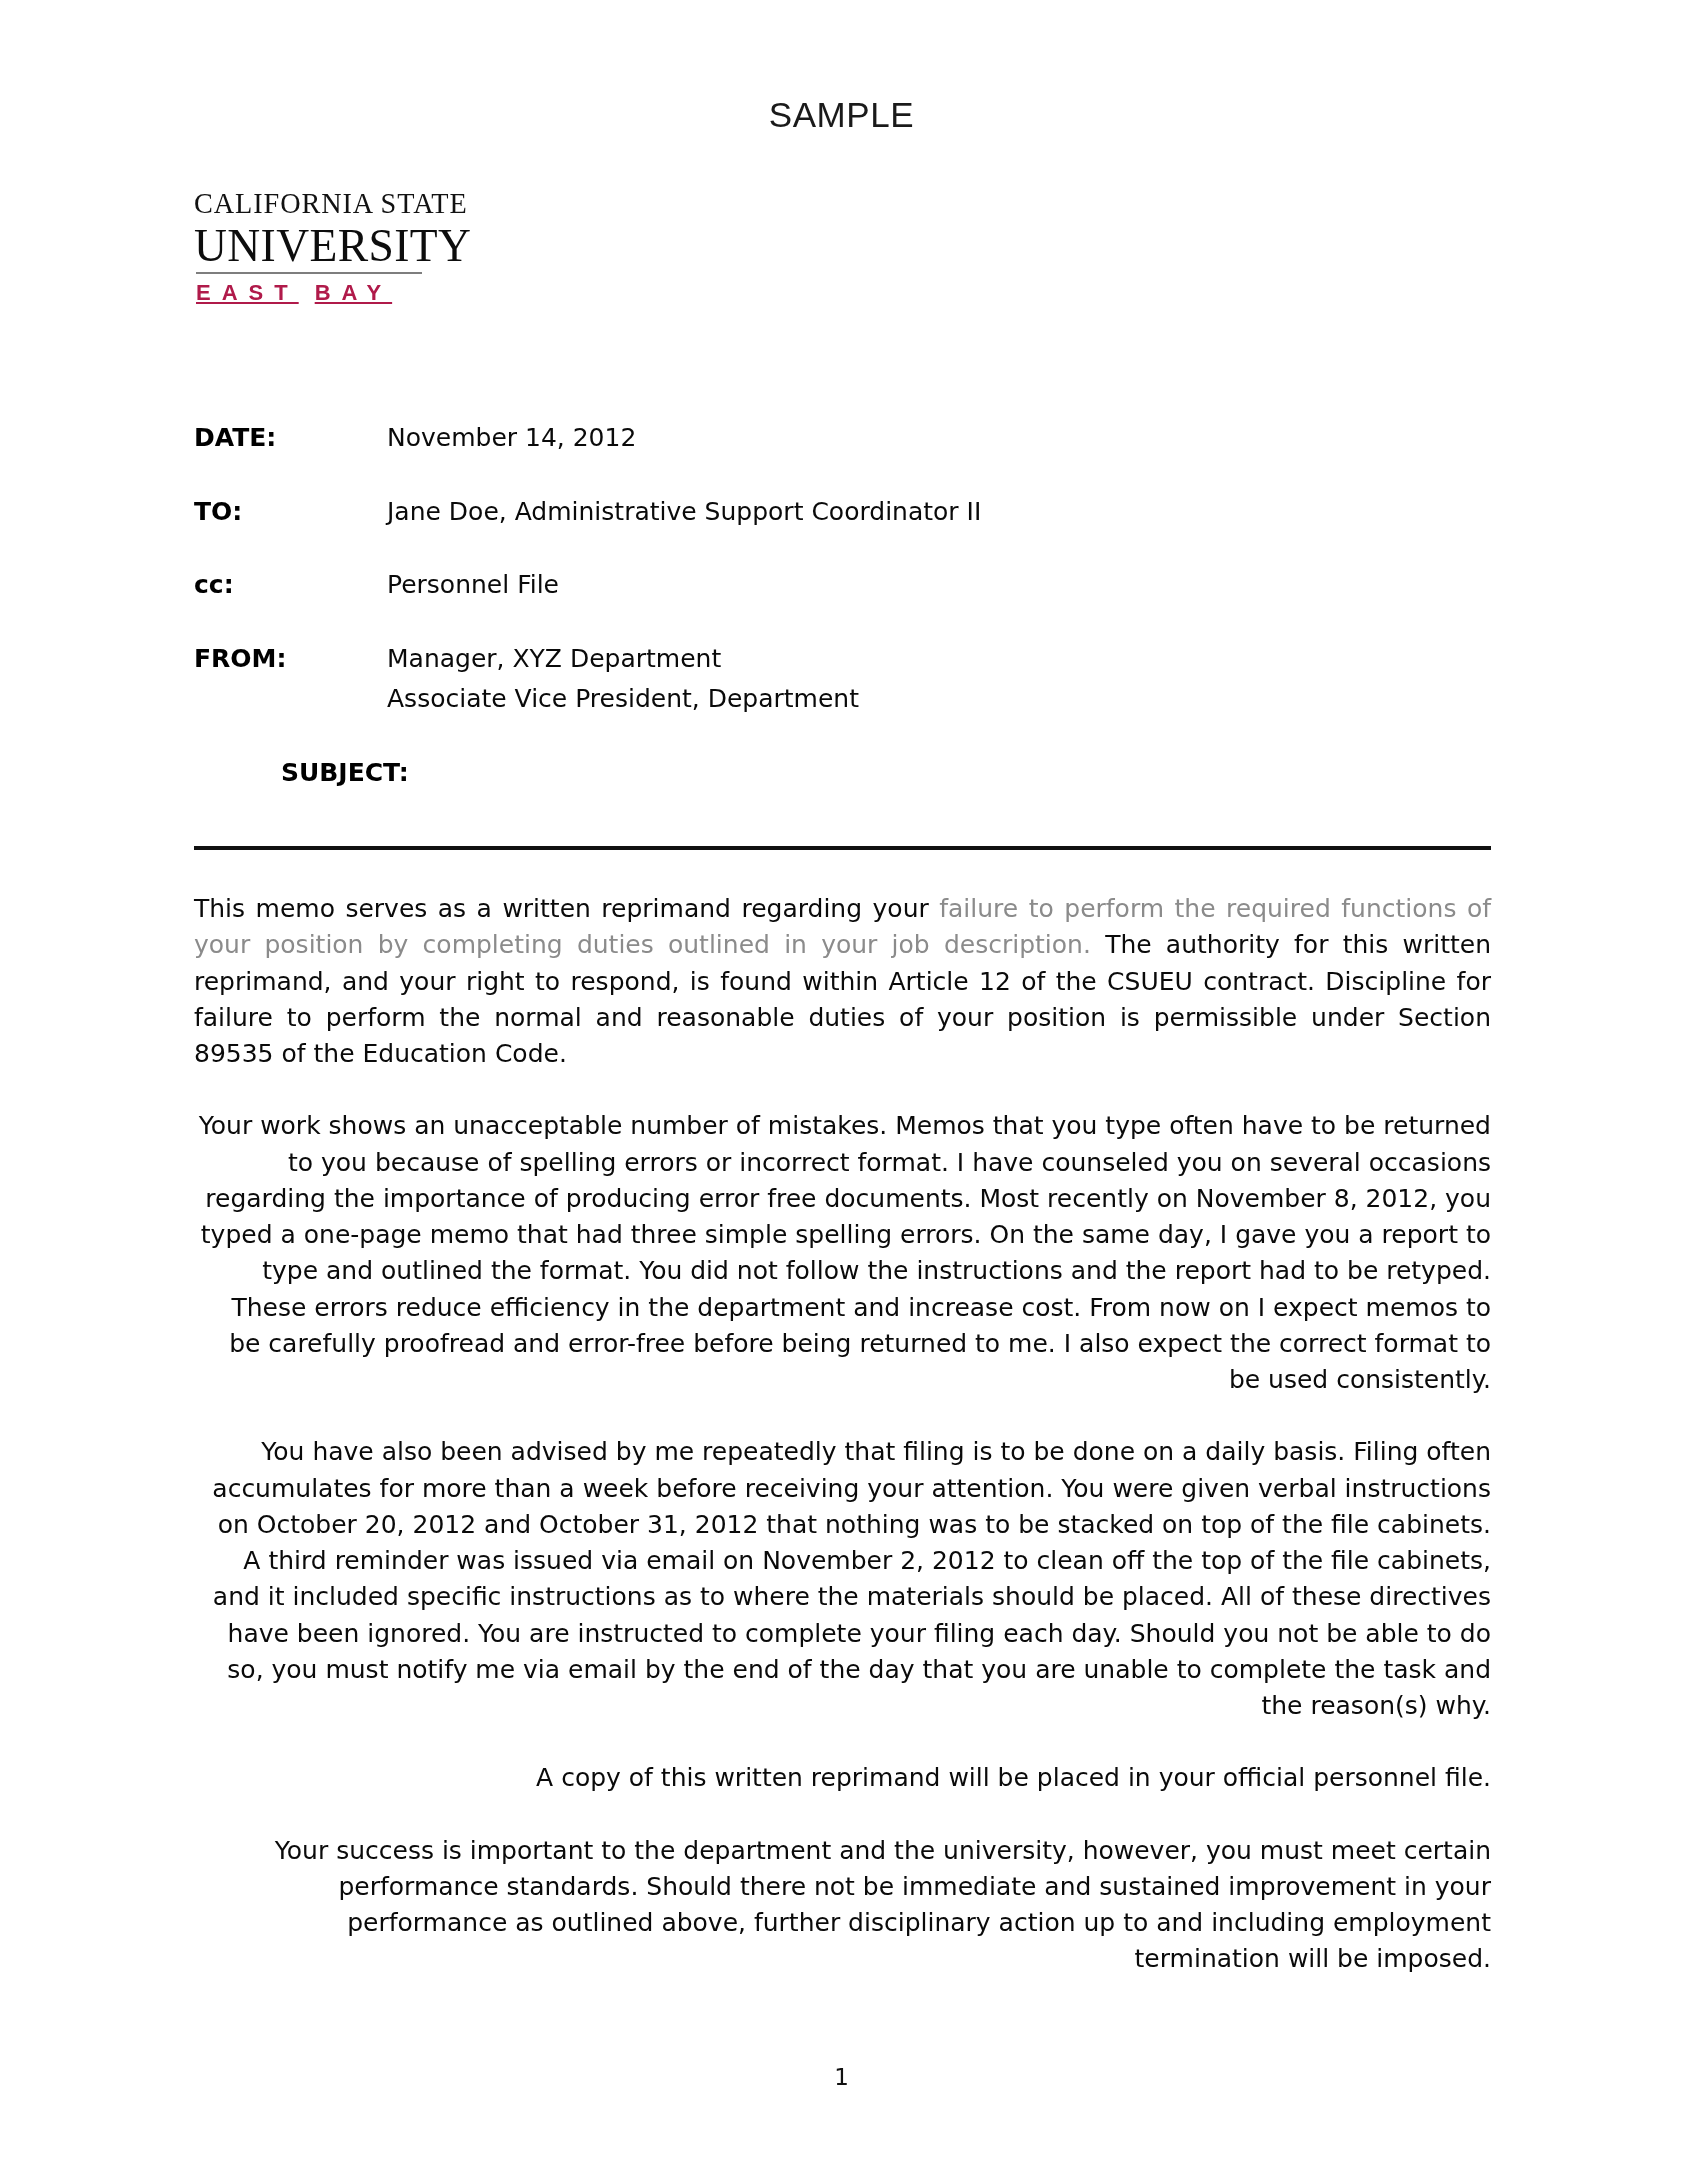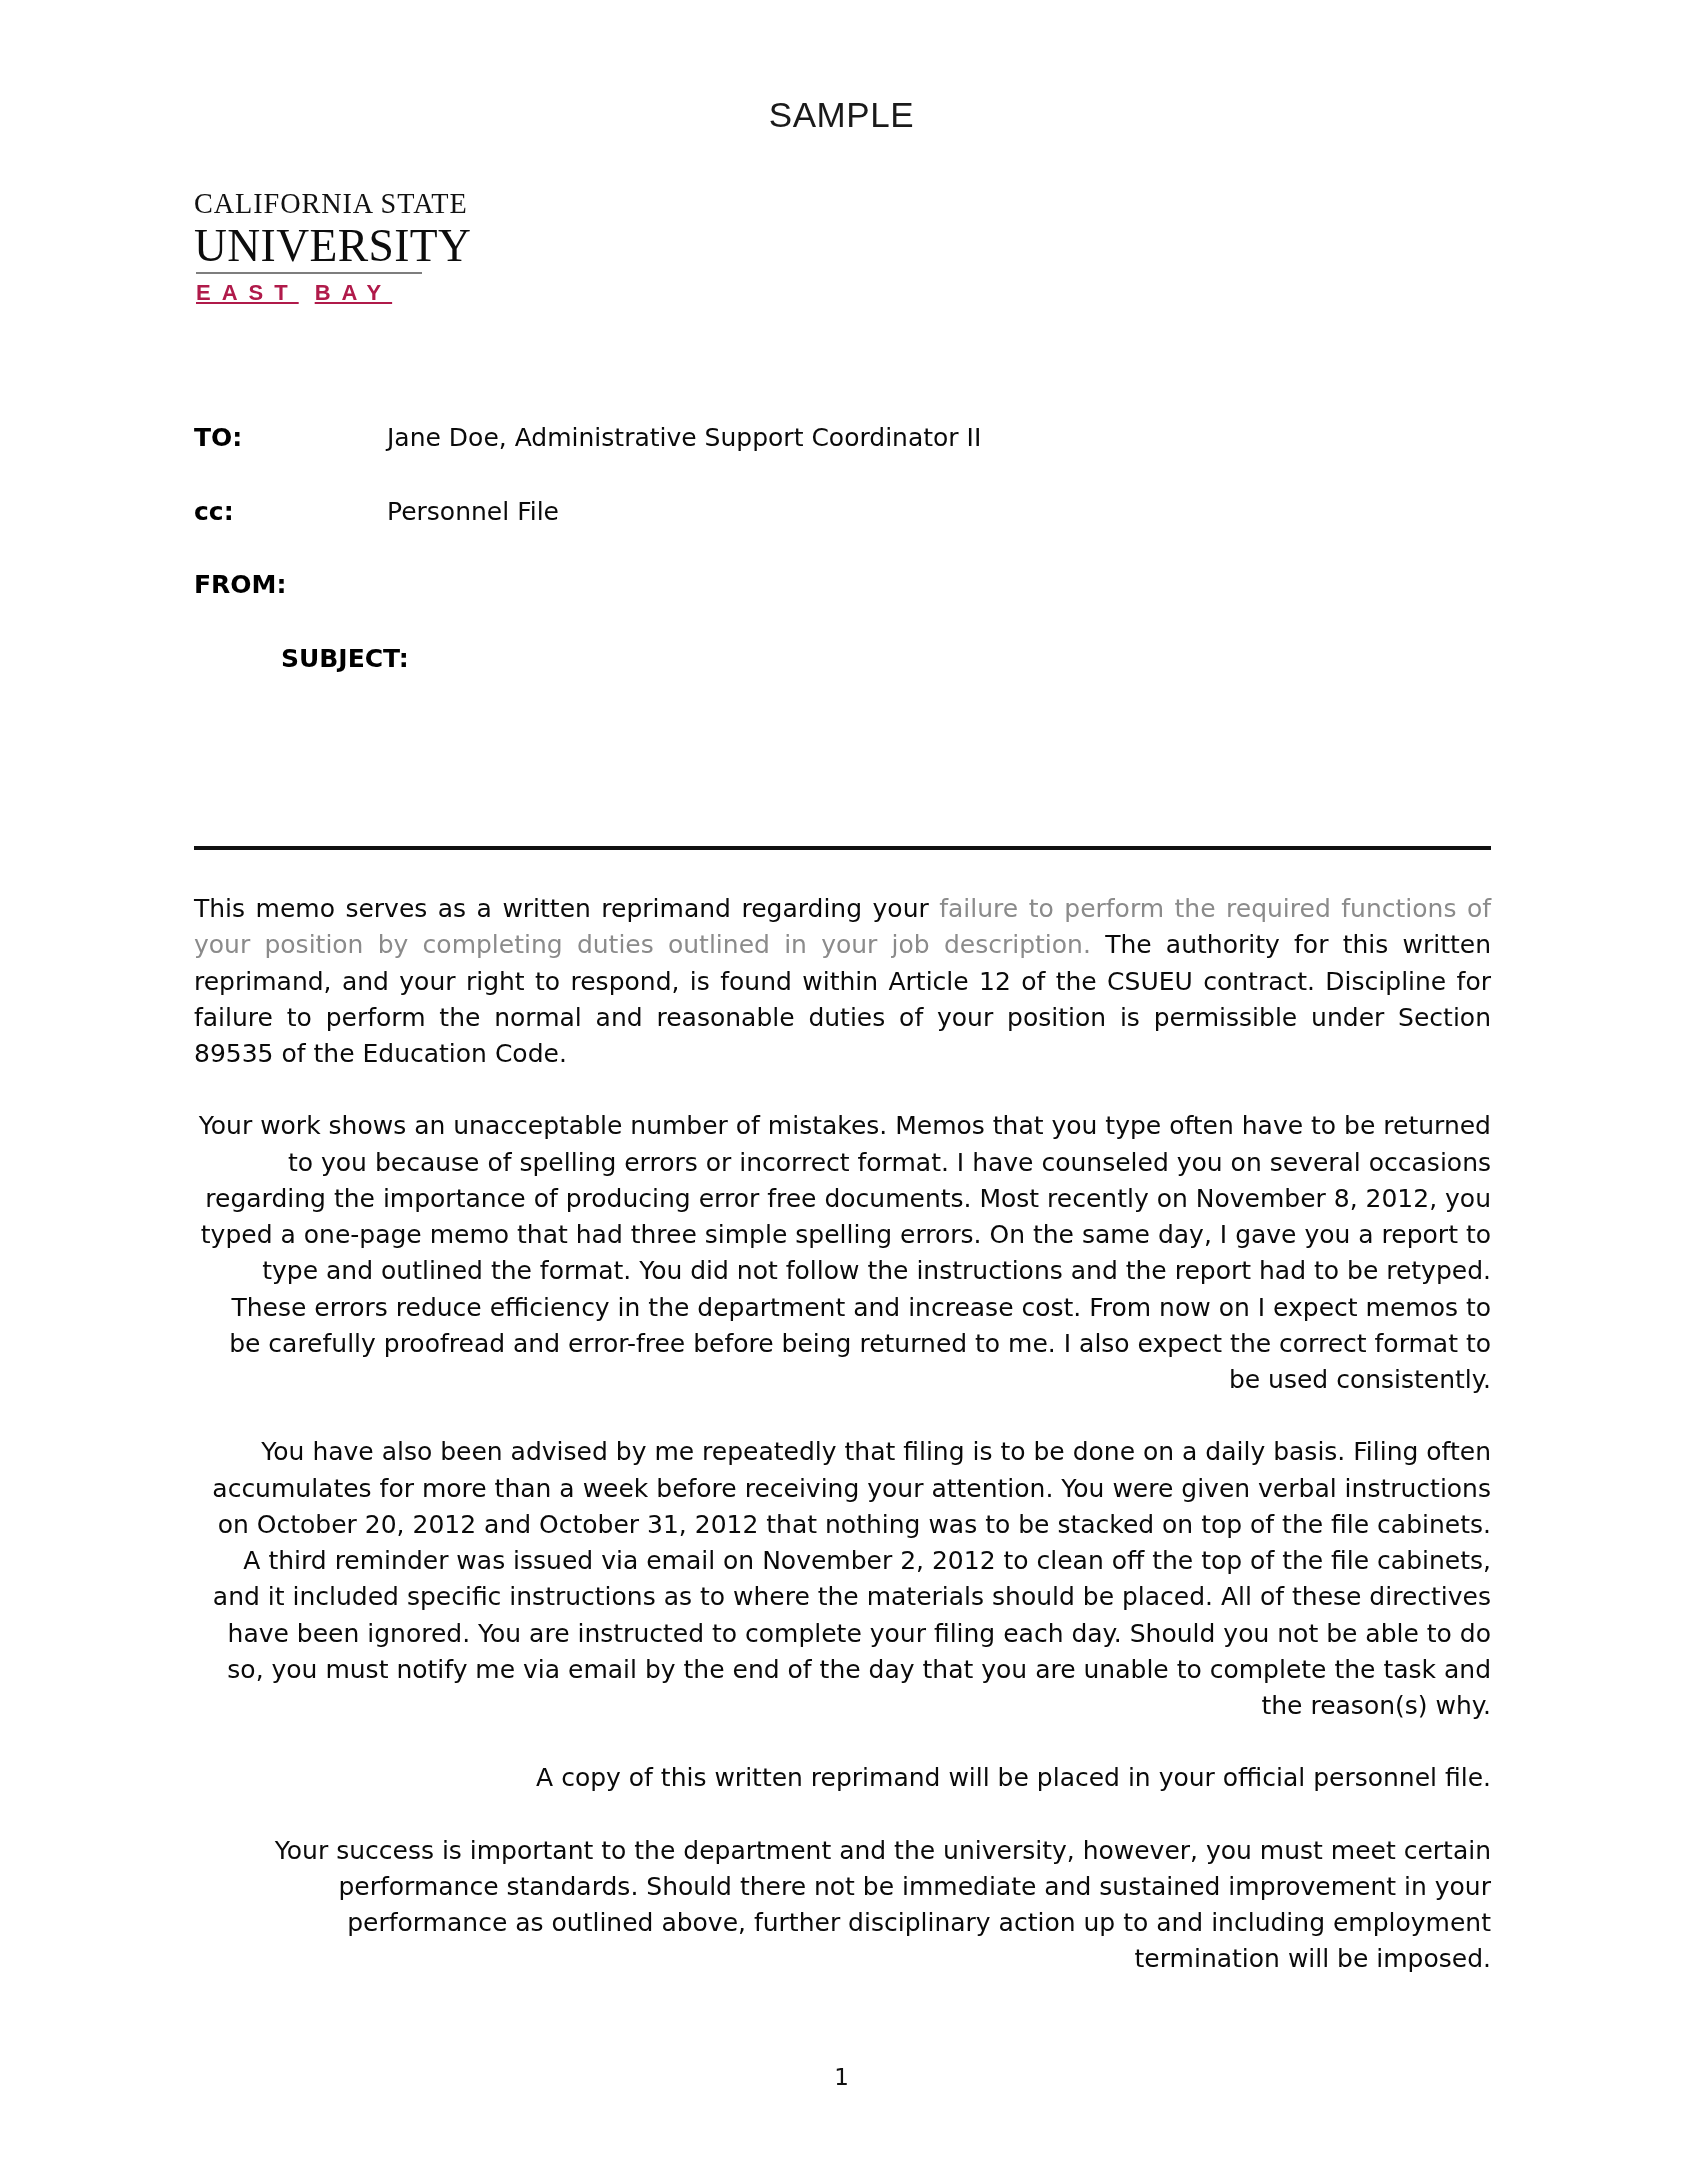--- a/index.html
+++ b/index.html
@@ -184,33 +184,41 @@
     <div class="logo-line1">CALIFORNIA STATE</div>
     <div class="logo-line2">UNIVERSITY</div>
     <div class="logo-rule" style="background: rgb(126, 126, 126);"></div>
     <div class="logo-line3">
       <span class="word ltr" style="color: rgb(176, 26, 74);">EAST</span><span class="word ltr" style="color: rgb(176, 26, 74);">BAY</span>
     </div>
   </div>
 
   <div class="memo-head">
 
+    <div class="memo-row">
+      <div class="memo-label">DATE:</div>
+      <div class="memo-value">November 14, 2012</div>
+    </div>
 
     <div class="memo-row">
       <div class="memo-label">TO:</div>
       <div class="memo-value">Jane Doe, Administrative Support Coordinator II</div>
     </div>
 
     <div class="memo-row">
       <div class="memo-label">cc:</div>
       <div class="memo-value">Personnel File</div>
     </div>
 
     <div class="memo-row">
       <div class="memo-label">FROM:</div>
+      <div class="memo-value">
+        <span>Manager, XYZ Department</span>
+        <span class="second-line">Associate Vice President, Department</span>
+      </div>
     </div>
 
     <div class="memo-row subject">
       <div class="memo-label">SUBJECT:</div>
     </div>
 
   </div>
 
   <div class="divider"></div>
 

